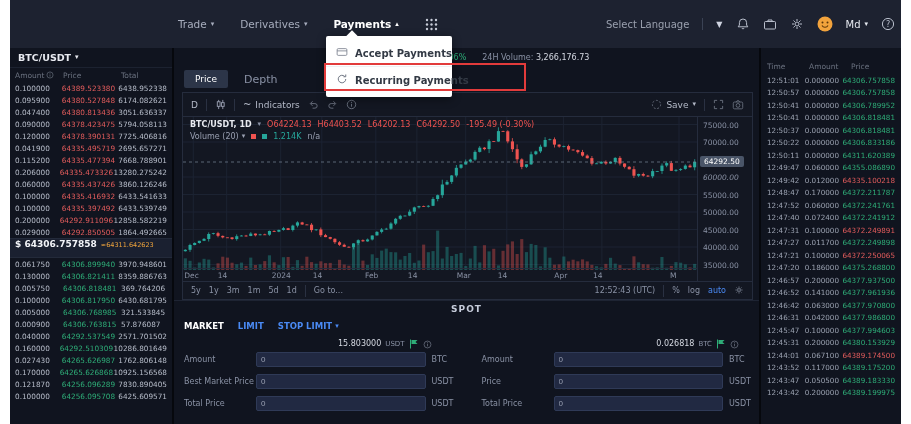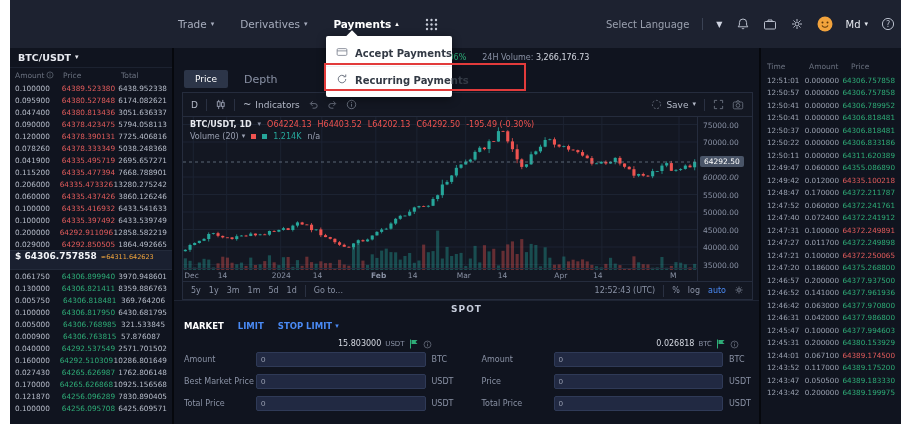--- a/index.html
+++ b/index.html
@@ -250,25 +250,20 @@
           </div>
           <div class="ob-row">
             <span class="c-a">0.090000</span>
             <span class="c-p red">64378.423475</span>
             <span class="c-t">5794.058113</span>
           </div>
           <div class="ob-row">
             <span class="c-a">0.120000</span>
             <span class="c-p red">64378.390131</span>
             <span class="c-t">7725.406816</span>
-          </div>
-          <div class="ob-row">
-            <span class="c-a">0.078260</span>
-            <span class="c-p red">64378.333349</span>
-            <span class="c-t">5038.248368</span>
           </div>
           <div class="ob-row">
             <span class="c-a">0.041900</span>
             <span class="c-p red">64335.495719</span>
             <span class="c-t">2695.657271</span>
           </div>
           <div class="ob-row">
             <span class="c-a">0.115200</span>
             <span class="c-p red">64335.477394</span>
             <span class="c-t">7668.788901</span>
@@ -824,21 +819,21 @@
               <span class="sw sw1"></span>
               <span class="sw sw2"></span>
               <span class="lg-vol">1.214K</span>
               <span class="lg-na">n/a</span>
             </div>
             <div class="xaxis" id="x-axis">
                 <div class="xtick" style="left: 1.28px;">Dec</div>
                 <div class="xtick" style="left: 34.69px;">14</div>
                 <div class="xtick" style="left: 88.66px;">2024</div>
                 <div class="xtick" style="left: 129.78px;">14</div>
-                <div class="xtick" style="left: 188px; font-weight: bold;">Feb</div>
+                <div class="xtick" style="left: 182px;">Feb</div>
                 <div class="xtick" style="left: 224.87px;">14</div>
                 <div class="xtick" style="left: 273.7px;">Mar</div>
                 <div class="xtick" style="left: 314.82px;">14</div>
                 <div class="xtick" style="left: 371.36px;">Apr</div>
                 <div class="xtick" style="left: 409.91px;">14</div>
                 <div class="xtick" style="left: 487.01px;">M</div>
               </div>
           </div>
           <div class="yaxis" id="y-axis">
             <div class="last-label" id="last-label" style="top: 38.9763px;">64292.50</div>

